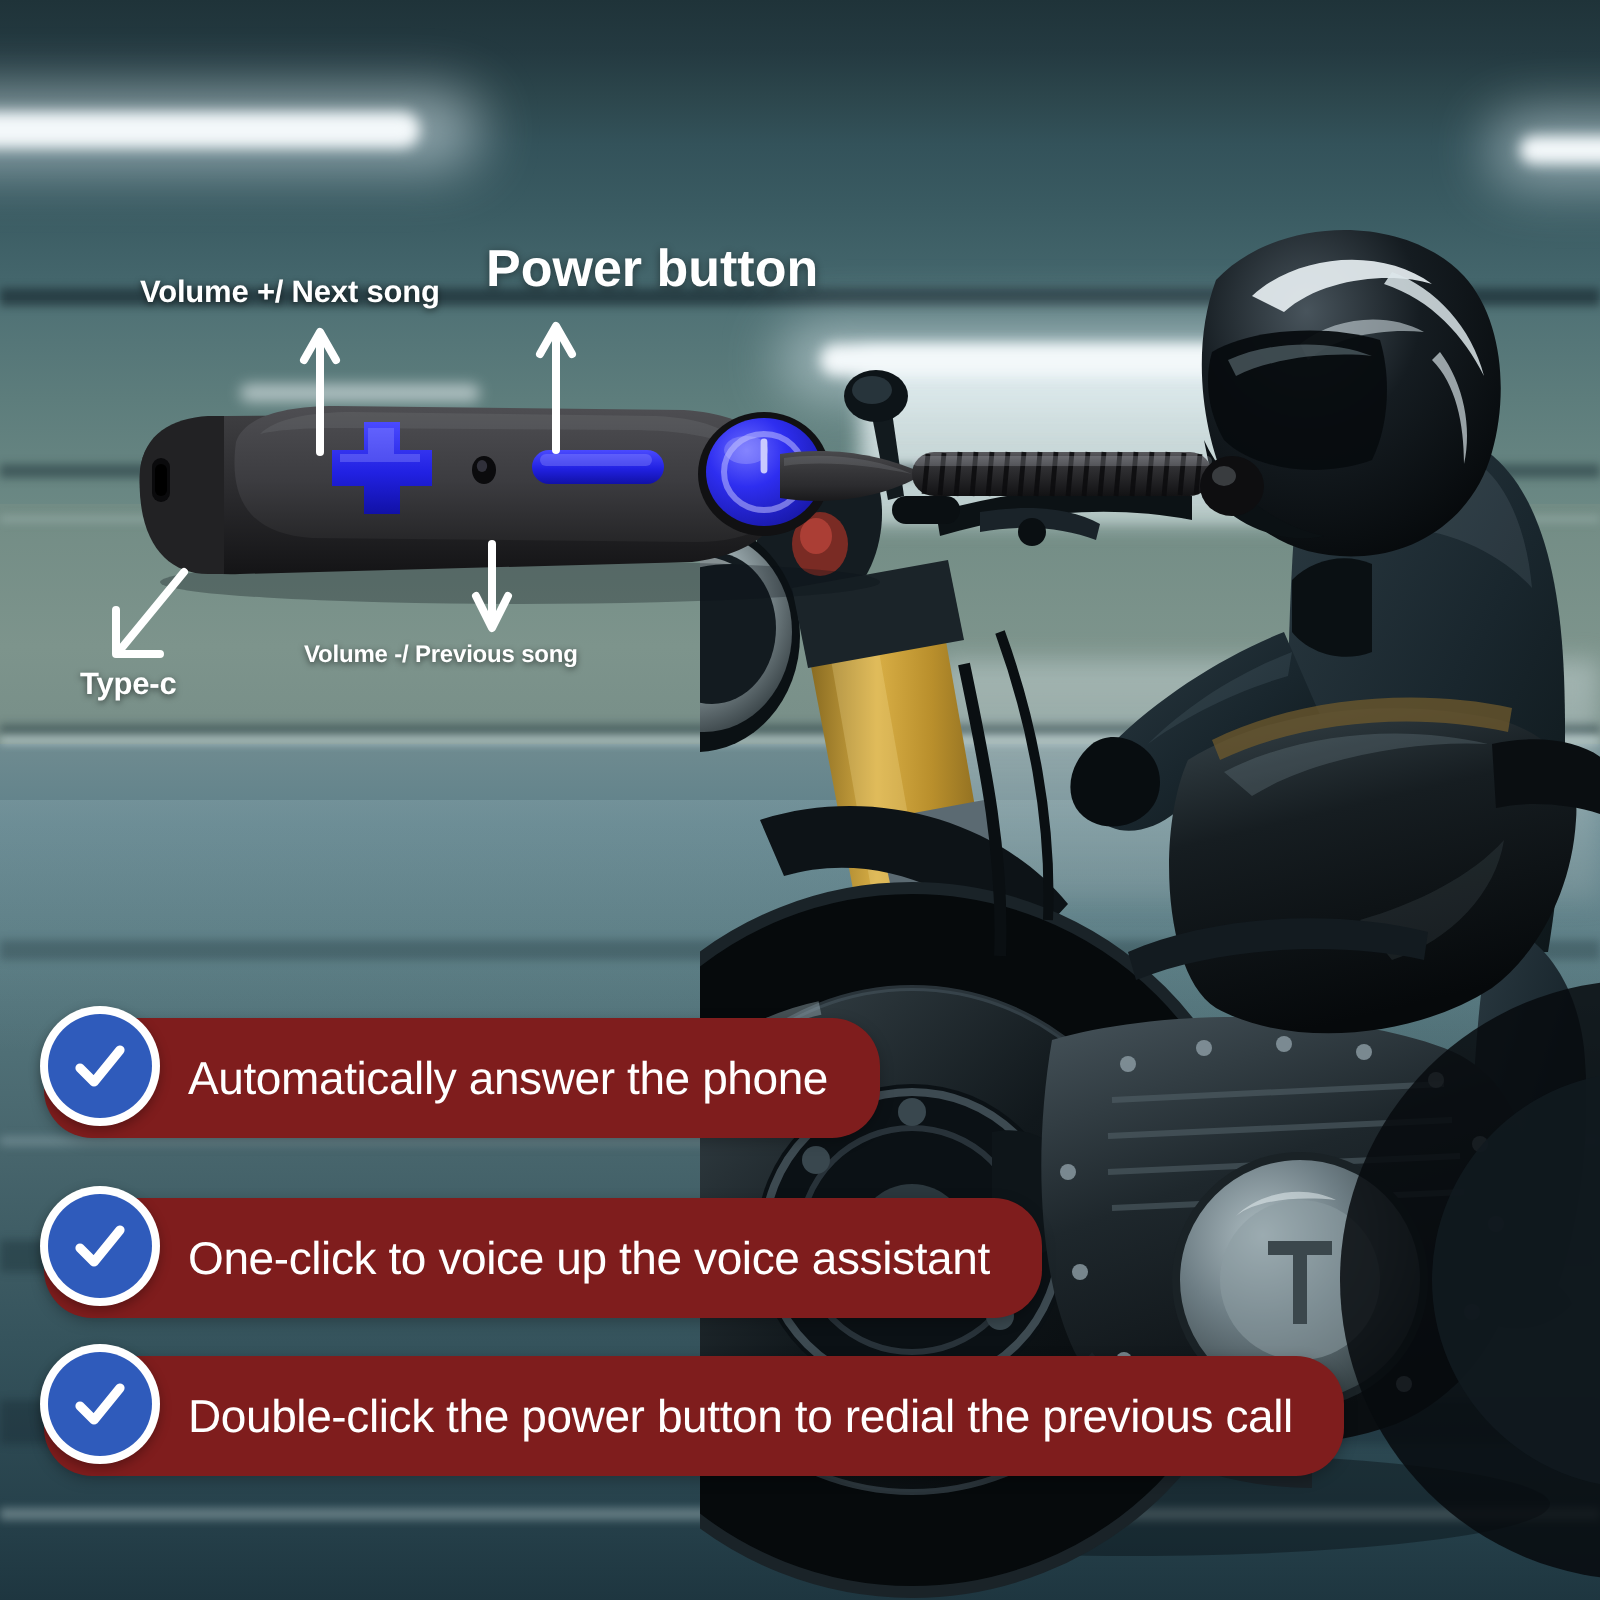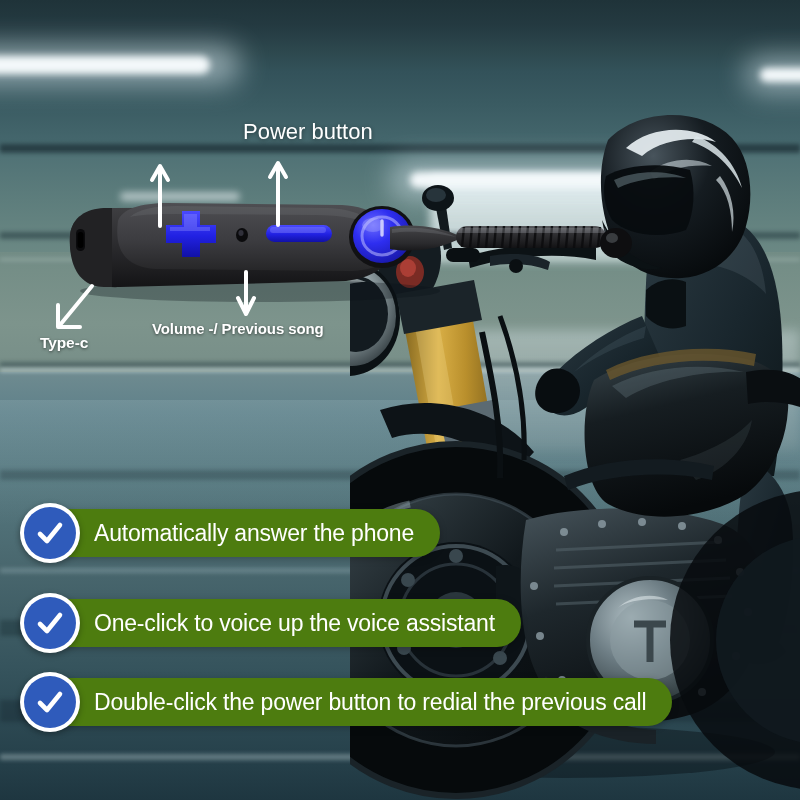--- a/index.html
+++ b/index.html
@@ -125,46 +125,46 @@
   
   .callout {
     position: absolute;
     color: #ffffff;
     font-weight: bold;
     white-space: nowrap;
     text-shadow: 0 1px 3px rgba(0,0,0,0.55);
     letter-spacing: -0.1px;
   }
   .lbl-volplus { left: 70px;  top: 138px; font-size: 15.5px; }
-  .lbl-volminus{ left: 152px; top: 320px; font-size: 15px; }
+  .lbl-volminus{ left: 152px; top: 320px; font-size: 12px; }
   .lbl-typec   { left: 40px;  top: 334px; font-size: 15.5px; text-align: right; }
   .lbl-power {
     position: absolute;
     left: 243px; top: 119px;
-    font-size: 22px;
-    font-weight: normal;
+    font-size: 26px;
+    font-weight: bold;
     color: #ffffff;
     white-space: nowrap;
     text-shadow: 0 1px 4px rgba(0,0,0,0.45);
   }
 
   .arrow-svg { position: absolute; overflow: visible; }
   .ar-volplus { left: 150px; top: 158px; }
   .ar-power   { left: 268px; top: 155px; }
   .ar-volminus{ left: 236px; top: 270px; }
   .ar-typec   { left: 50px;  top: 283px; }
 
   
   .pill {
     position: absolute;
     display: flex;
     align-items: center;
-    height: 48px;
+    height: 60px;
     border-radius: 24px;
-    background: #4d7c0f;
+    background: #7f1d1d;
     box-shadow: 0 2px 7px rgba(0,0,0,0.25);
   }
   .pill-text {
     color: #ffffff;
     font-size: 23px;
     font-weight: normal;
     white-space: nowrap;
     padding-left: 72px;
     padding-right: 26px;
     letter-spacing: -0.2px;
@@ -550,20 +550,21 @@
   <svg class="arrow-svg ar-volminus" width="20" height="48" viewBox="0 0 20 48">
     <path d="M10 2 L10 38" stroke="#ffffff" stroke-width="4" stroke-linecap="round"></path>
     <path d="M2 28 L10 44 L18 28" fill="none" stroke="#ffffff" stroke-width="4" stroke-linecap="round" stroke-linejoin="round"></path>
   </svg>
 
   <svg class="arrow-svg ar-typec" width="46" height="52" viewBox="0 0 46 52">
     <path d="M42 3 L10 42" stroke="#ffffff" stroke-width="4" stroke-linecap="round"></path>
     <path d="M8 22 L8 44 L30 44" fill="none" stroke="#ffffff" stroke-width="4" stroke-linecap="round" stroke-linejoin="round"></path>
   </svg>
 
+  <div class="callout lbl-volplus">Volume +/ Next song</div>
 
   <div class="lbl-power">Power button</div>
 
   <div class="callout lbl-volminus">Volume -/ Previous song</div>
 
   <div class="callout lbl-typec">Type-c</div>
 
   <div class="pill pill-1">
     <div class="check-badge">
       <div class="check-inner">

